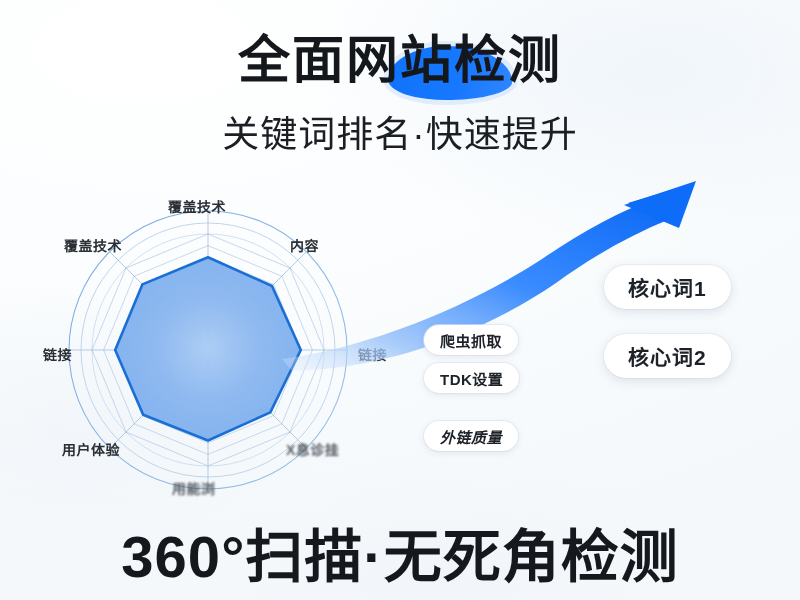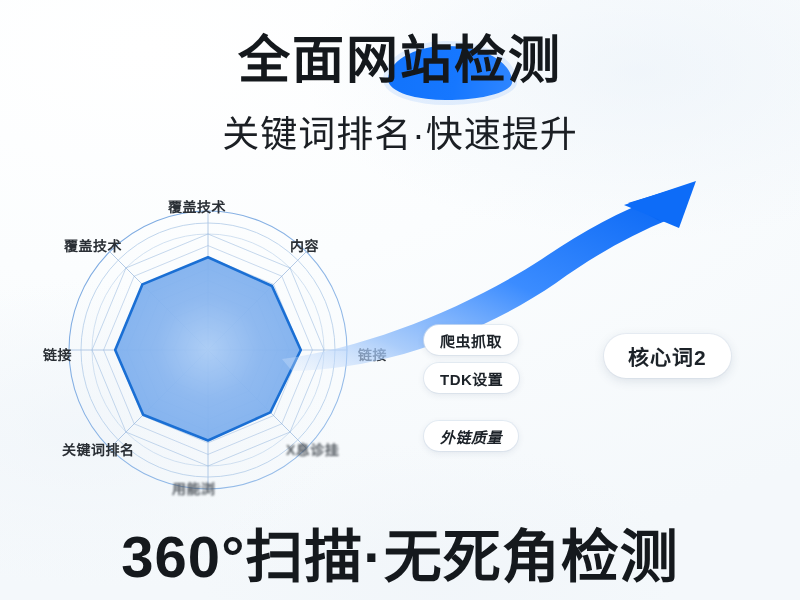--- a/index.html
+++ b/index.html
@@ -224,21 +224,21 @@
         </g>
 
       <polygon id="radar-poly" fill="url(#radarFill)" stroke="#1a6fd4" stroke-width="2.6" stroke-linejoin="round" points="180.00,67.20 243.98,96.02 272.80,160.00 242.34,222.34 180.00,250.48 115.20,224.80 87.20,160.00 114.38,94.38"></polygon>
     </svg>
 
     <span class="axis-label" style="left:140px; top:6px;">覆盖技术</span>
     <span class="axis-label" style="left:262px; top:45px;">内容</span>
     <span class="axis-label" style="left:330px; top:154px;">链接</span>
     <span class="axis-label blurred" style="left:258px; top:249px;">X息诊挂</span>
     <span class="axis-label blurred" style="left:144px; top:288px;">用能浏</span>
-    <span class="axis-label" style="left:34px; top:249px;">关键词排名</span>
+    <span class="axis-label" style="left:34px; top:249px;">用户体验</span>
     <span class="axis-label" style="left:36px; top:45px;">覆盖技术</span>
     <span class="axis-label" style="left:15px; top:154px;">链接</span>
   </div>
 
   <svg id="arrow-svg" viewBox="0 0 430 200" xmlns="http://www.w3.org/2000/svg">
     <defs>
       <linearGradient id="arrowG" x1="0" y1="1" x2="1" y2="0">
         <stop offset="0%" stop-color="#dbe9fc" stop-opacity="0.25"></stop>
         <stop offset="22%" stop-color="#9cc4fa" stop-opacity="0.85"></stop>
         <stop offset="55%" stop-color="#3b8cff"></stop>
@@ -254,17 +254,18 @@
              C 200,160 104,194 12,196 Z" fill="url(#arrowG)"></path>
 
     <path d="M 414,8 L 348,28 L 381,47 L 372,34 Z" fill="#0a68f5"></path>
     <path d="M 416,6 L 344,30 L 399,53 Z" fill="#0d6cf8"></path>
   </svg>
 
   <div class="pill small" id="pill-tdk">TDK设置</div>
   <div class="pill small" id="pill-crawl">爬虫抓取</div>
   <div class="pill small" id="pill-link">外链质量</div>
 
+  <div class="pill big" id="pill-kw1">核心词1</div>
   <div class="pill big" id="pill-kw2">核心词2</div>
 
   <div class="bottom-title">360°扫描·无死角检测</div>
 
 </div>
 
 </body></html>

